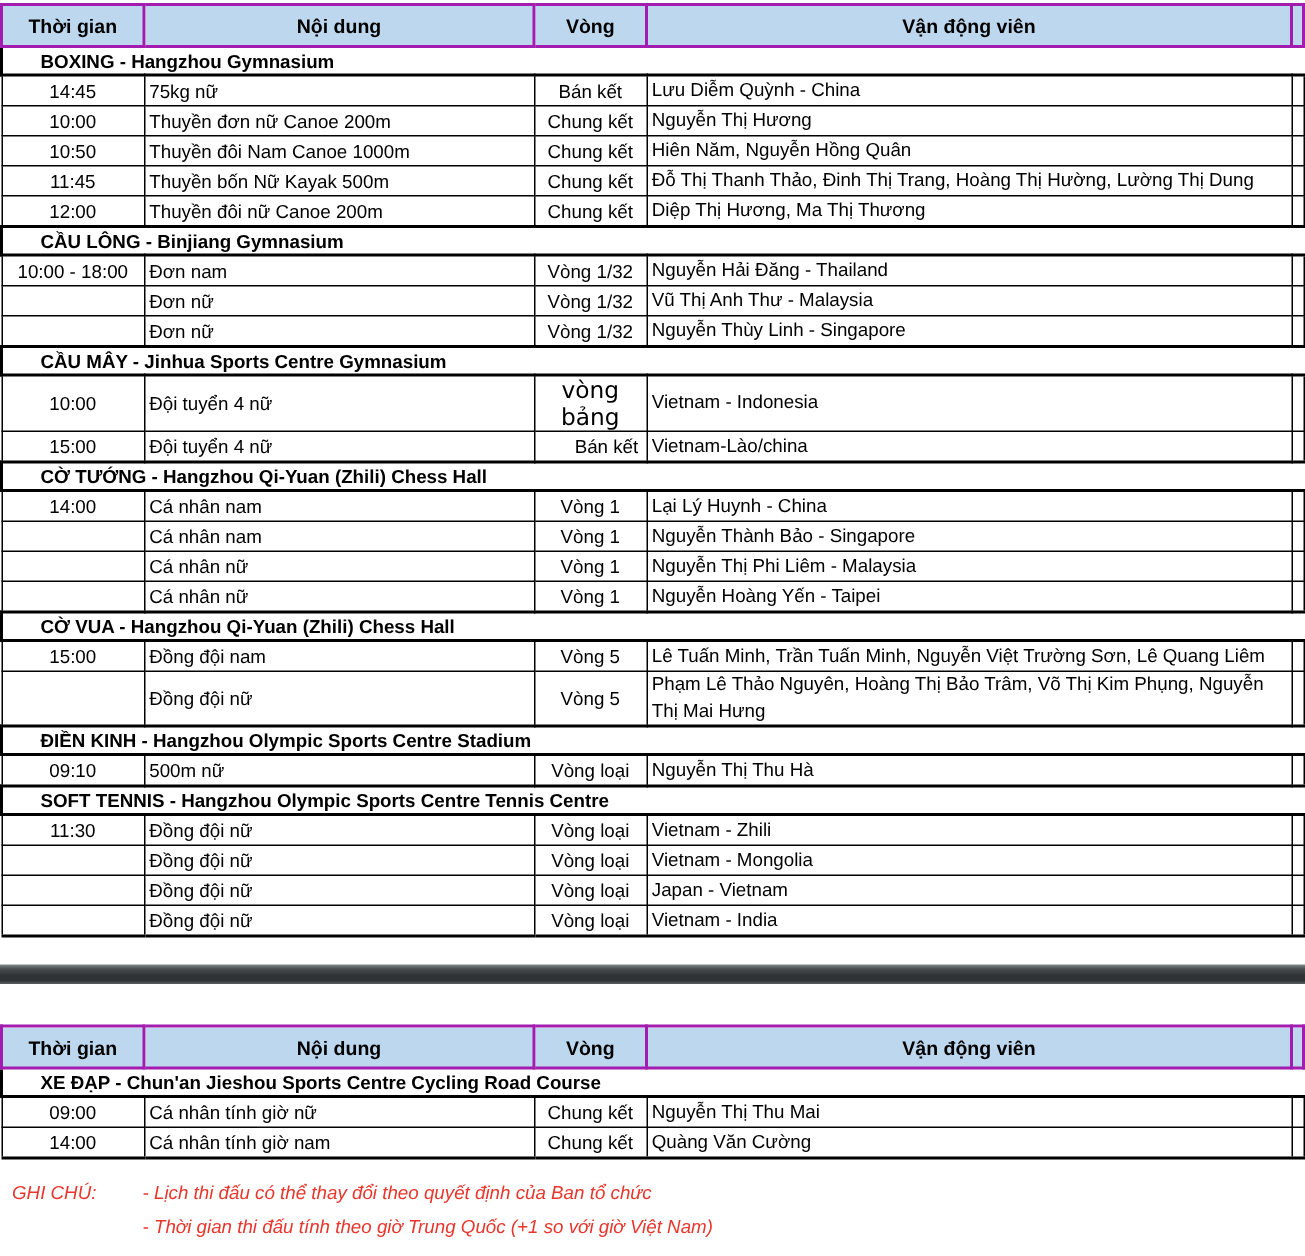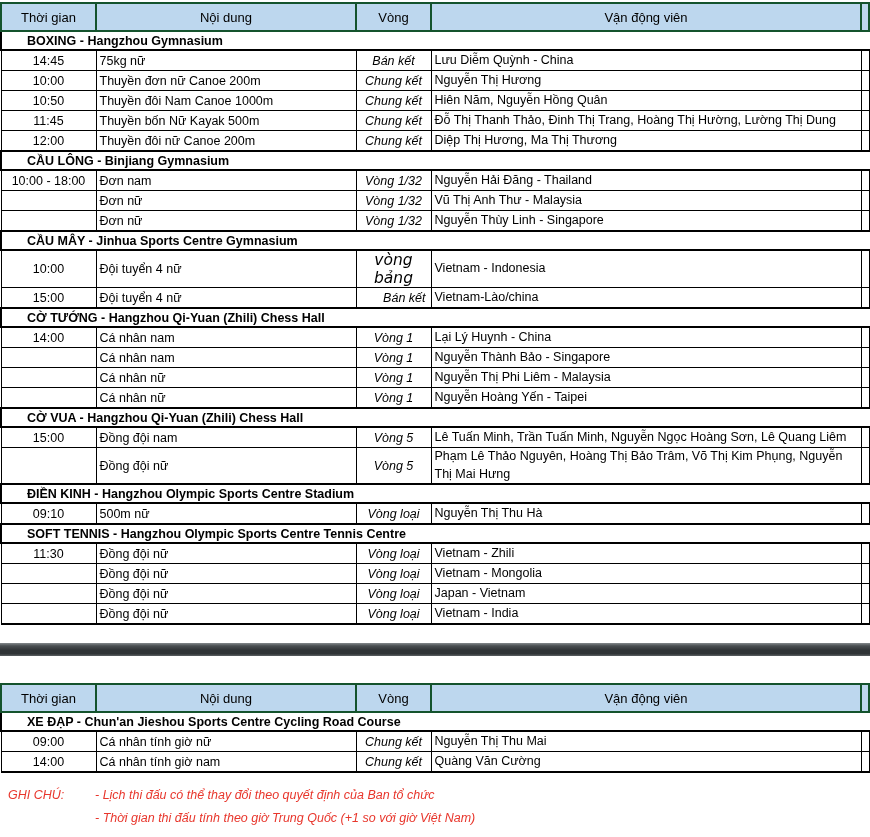--- a/index.html
+++ b/index.html
@@ -22,43 +22,43 @@
     padding:0 3px;
     font-size:12.5px;
     vertical-align:middle;
     overflow:hidden;
   }
   
   td.c0 { border-left:2px solid #000; text-align:center; }
   td.c4 { border-right:2px solid #000; }
   
   tr.header-row td {
-    border:2px solid #14532d;
+    border:2px solid #a21caf;
     background:var(--header-bg,#BDD7EE);
-    font-weight:normal;
+    font-weight:bold;
     text-align:center;
     height:26px;
     font-size:13px;
   }
   
   tr.section-row td {
     border-top:2px solid #000;
     border-bottom:2px solid #000;
     border-left:2px solid #000;
     border-right:none;
     font-weight:bold;
     text-align:left;
     height:17px;
     font-size:12.5px;
     padding-left:25px;
   }
   tr.last-row td { border-bottom:2px solid #000; }
 
   td.event { text-align:left; }
-  td.round { text-align:center;font-style:italic; }
+  td.round { text-align:center; }
   td.round.large { font-size:15.5px; font-family:"DejaVu Sans", sans-serif; padding:0 1px;margin-left:26px; }
   td.round.right { text-align:right; padding-right:5px; }
   td.ath { text-align:left; white-space:normal; line-height:1.4; padding:1px 3px; }
 
   .separator-bar {
     width:870px;
     height:13px;
     margin-top:18px;
     background:linear-gradient(180deg,#84898c 0%, #4a4f52 22%, #2f3336 55%, #2f3336 82%, #5a5f62 100%);
   }
@@ -207,21 +207,21 @@
           <td class="c3 ath">Nguyễn Hoàng Yến - Taipei</td>
           <td class="c4"></td>
         </tr>
         <tr class="section-row">
           <td class="c0" colspan="5" style="text-align: left;">CỜ VUA - Hangzhou Qi-Yuan (Zhili) Chess Hall</td>
         </tr>
         <tr>
           <td class="c0 time">15:00</td>
           <td class="c1 event">Đồng đội nam</td>
           <td class="c2 round">Vòng 5</td>
-          <td class="c3 ath">Lê Tuấn Minh, Trần Tuấn Minh, Nguyễn Ngọc Hoàng Sơn, Lê Quang Liêm</td>
+          <td class="c3 ath">Lê Tuấn Minh, Trần Tuấn Minh, Nguyễn Việt Trường Sơn, Lê Quang Liêm</td>
           <td class="c4"></td>
         </tr>
         <tr>
           <td class="c0 time"></td>
           <td class="c1 event">Đồng đội nữ</td>
           <td class="c2 round">Vòng 5</td>
           <td class="c3 ath">Phạm Lê Thảo Nguyên, Hoàng Thị Bảo Trâm, Võ Thị Kim Phụng, Nguyễn Thị Mai Hưng</td>
           <td class="c4"></td>
         </tr>
         <tr class="section-row">

